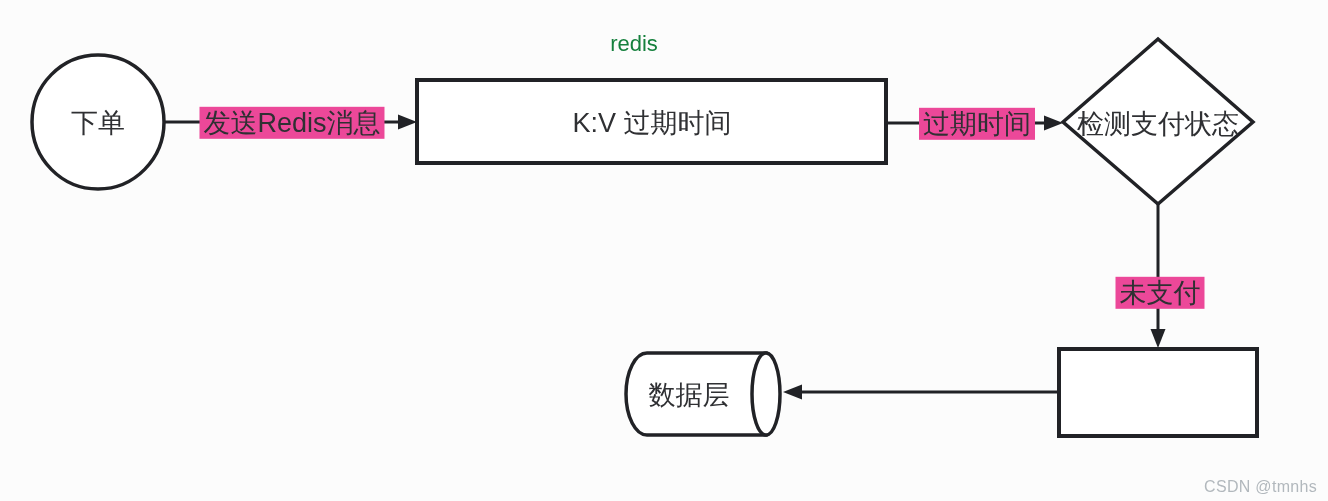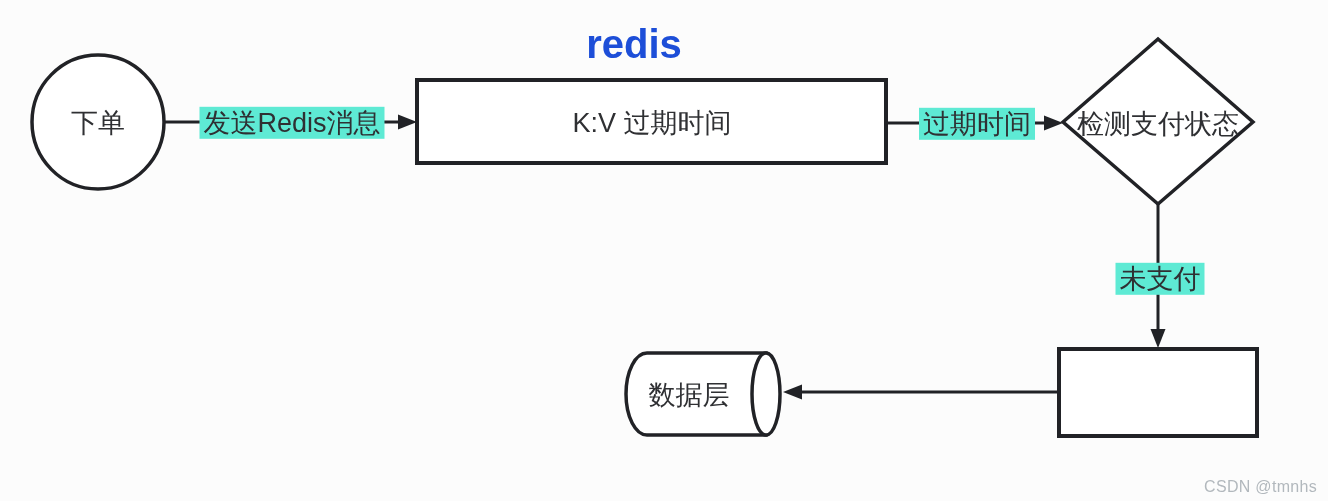--- a/index.html
+++ b/index.html
@@ -23,27 +23,27 @@
   .lbl {
     position: absolute;
     transform: translate(-50%, -50%);
     color: #2f3033;
     font-size: 27px;
     white-space: nowrap;
     line-height: 1.2;
     text-align: center;
   }
   .edge-lbl {
-    background: #5eead4;
+    background: #ec4899;
     padding: 0 4px;
   }
   .diagram-title {
-    font-size: 40px;
-    font-weight: 700;
-    color: #1d4ed8;
+    font-size: 22px;
+    font-weight: 400;
+    color: #15803d;
   }
   .watermark {
     position: absolute;
     right: 11px;
     bottom: 5px;
     transform: none;
     font-size: 16px;
     color: #b2b8bd;
     letter-spacing: 0.3px;
   }
@@ -94,17 +94,17 @@
 
   <div class="lbl diagram-title" style="left:634px; top:44px;">redis</div>
 
   <div class="lbl" style="left:98px; top:123px;">下单</div>
   <div class="lbl" style="left:1158px; top:124px;">检测支付状态</div>
   <div class="lbl" style="left:652px; top:123px;">K:V 过期时间</div>
   <div class="lbl" style="left:689px; top:395px;">数据层</div>
 
   <div class="lbl edge-lbl" style="left:292px; top:123px;">发送Redis消息</div>
   <div class="lbl edge-lbl" style="left:977px; top:124px;">过期时间</div>
-  <div class="lbl edge-lbl" style="left:1160px; top:279px;">未支付</div>
+  <div class="lbl edge-lbl" style="left:1160px; top:293px;">未支付</div>
 
   <div class="lbl watermark">CSDN @tmnhs</div>
 
 </div>
 
 </body></html>

